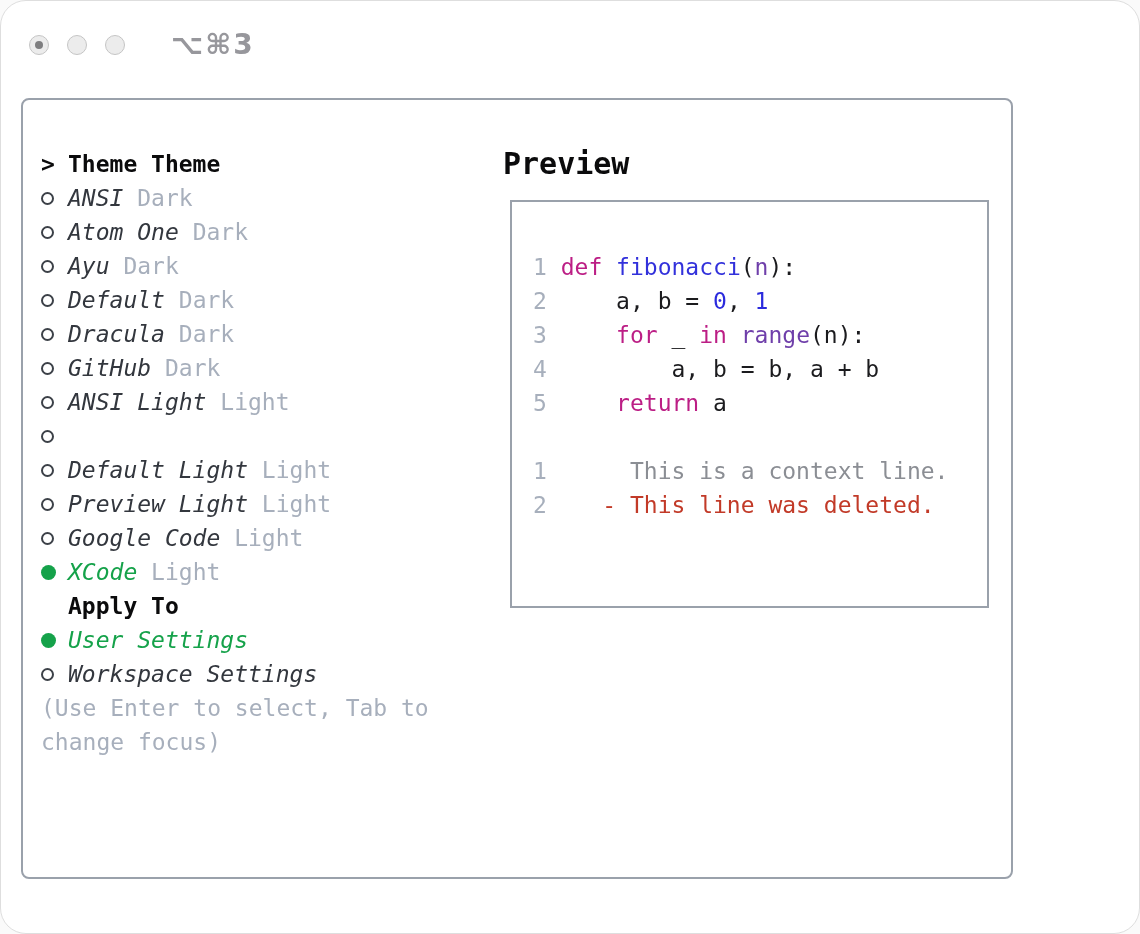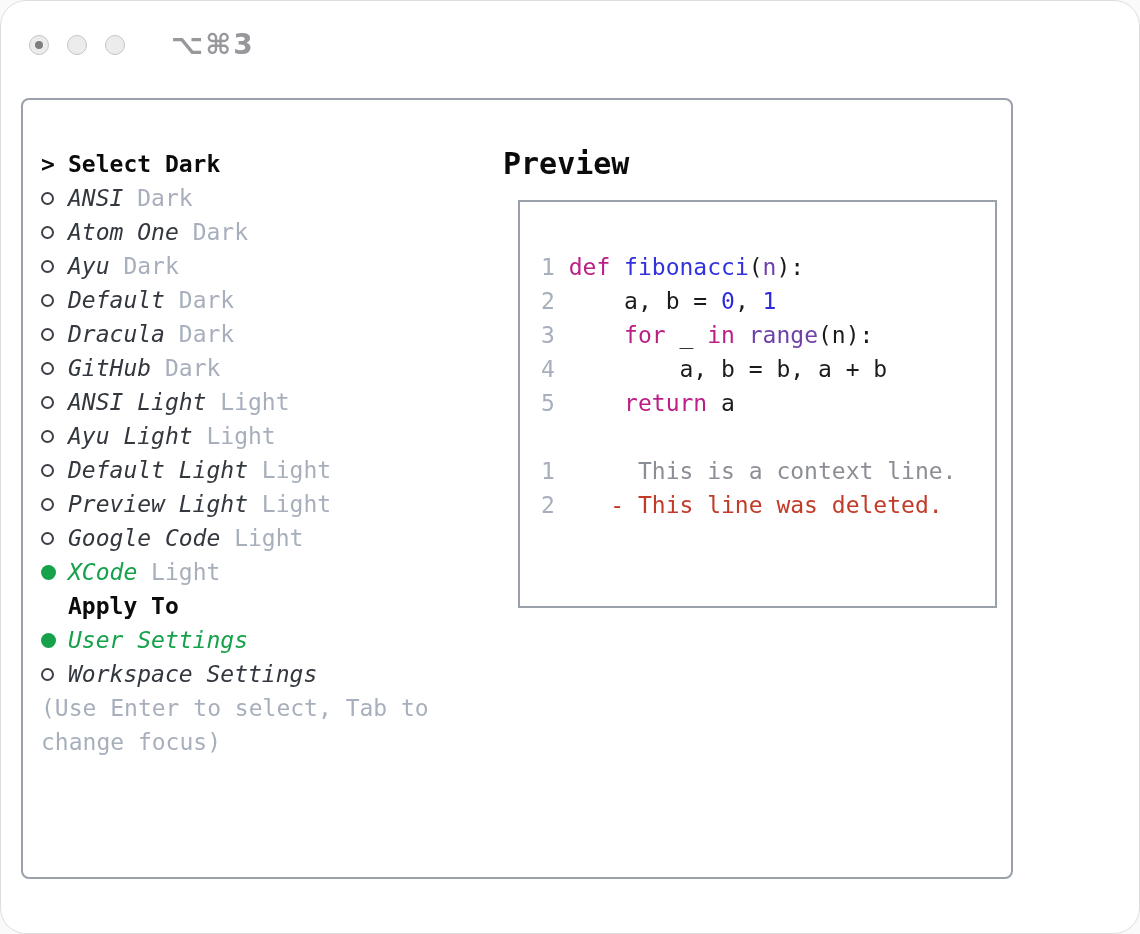--- a/index.html
+++ b/index.html
@@ -48,21 +48,21 @@
   }
   .radio.selected { width:15px; height:15px; border:none; background:var(--accent-green); }
   .apply-section { }
   .hint {
     width:432px;
     font-size:23px; line-height:34px; color:var(--text-muted);
   }
   
   .preview-title { height:34px; line-height:34px; font-size:30px; font-weight:bold; color:var(--heading); }
   .preview-box {
-    width:479px; height:408px; margin-top:19px; margin-left:15px;
+    width:479px; height:408px; margin-top:19px; margin-left:7px;
     border:2px solid var(--border);
     padding:48px 0 0 21px;
   }
   .code-line, .diff-line { height:34px; line-height:34px; font-size:23px; white-space:pre; }
   .blank-line { height:34px; }
   .lineno { color:var(--lineno); }
   .tok-plain { color:var(--code-plain); }
   .tok-keyword { color:var(--keyword); }
   .tok-function { color:var(--function); }
   .tok-number { color:var(--number); }
@@ -87,21 +87,21 @@
     </div>
   </div>
 
   <div class="main-box">
 
     <div class="left-col">
       <div class="row">
         <span class="marker-col">
             <span class="focus-marker">&gt;</span>
           </span>
-        <span class="header-label">Select Dark</span>
+        <span class="header-label">Theme Theme</span>
       </div>
 
       <div id="theme-list">
           <div class="row">
             <span class="marker-col">
               <span class="radio"></span>
             </span>
             <span class="row-label"><span class="item-name">ANSI</span><span class="item-variant"> Dark</span></span>
           </div>
           <div class="row">
@@ -137,21 +137,20 @@
           <div class="row">
             <span class="marker-col">
               <span class="radio"></span>
             </span>
             <span class="row-label"><span class="item-name">ANSI Light</span><span class="item-variant"> Light</span></span>
           </div>
           <div class="row">
             <span class="marker-col">
               <span class="radio"></span>
             </span>
-            <span class="row-label"><span class="item-name">Ayu Light</span><span class="item-variant"> Light</span></span>
           </div>
           <div class="row">
             <span class="marker-col">
               <span class="radio"></span>
             </span>
             <span class="row-label"><span class="item-name">Default Light</span><span class="item-variant"> Light</span></span>
           </div>
           <div class="row">
             <span class="marker-col">
               <span class="radio"></span>

